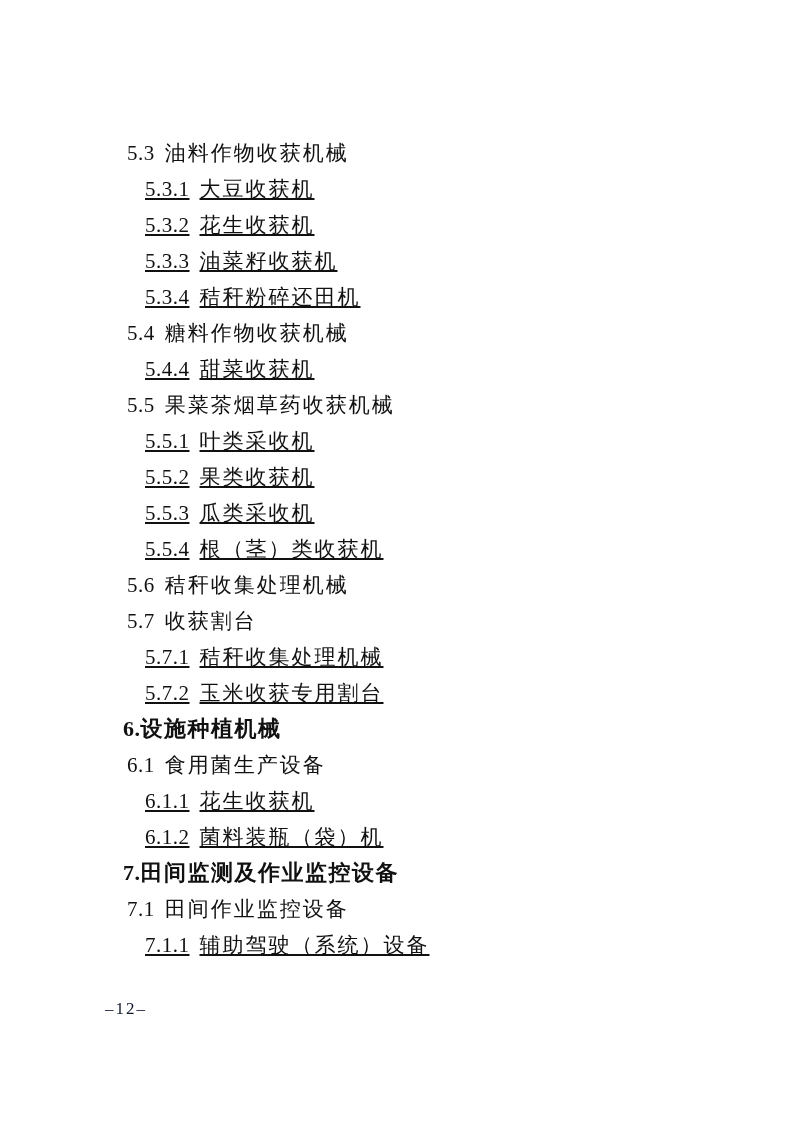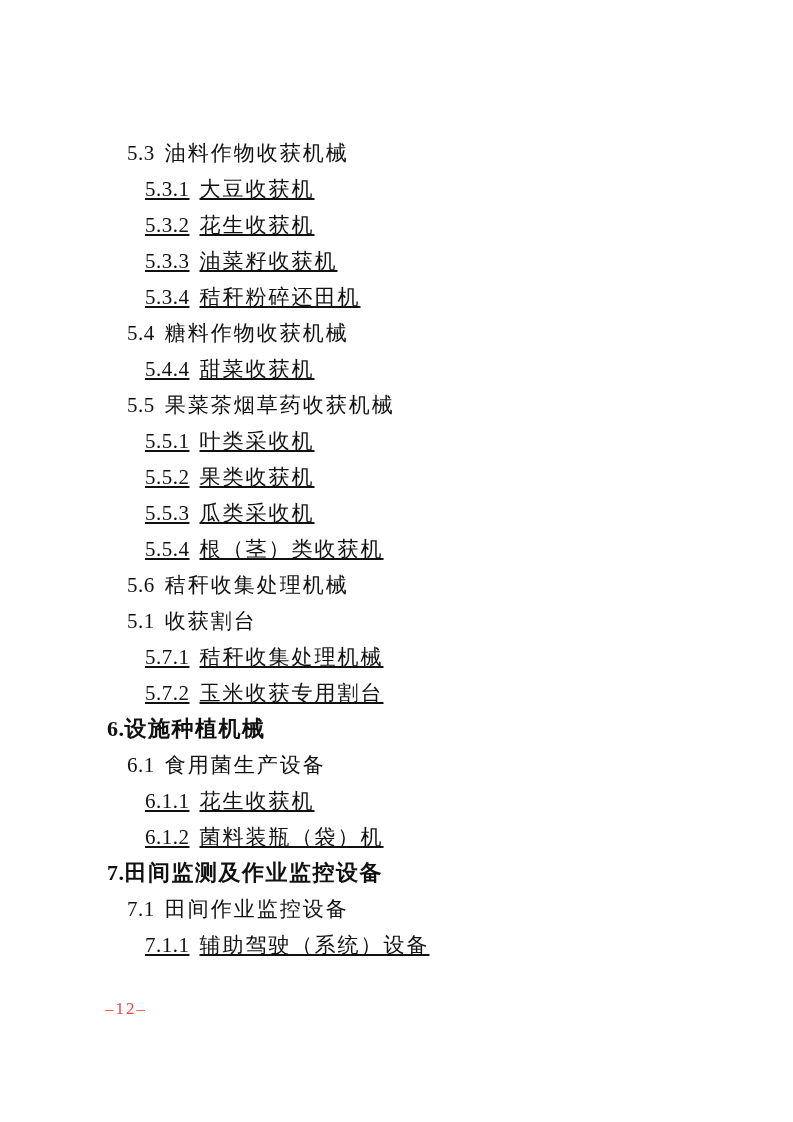--- a/index.html
+++ b/index.html
@@ -39,52 +39,53 @@
   .line .txt {
     letter-spacing: 2px;
   }
   .lvl-1 { padding-left: 107px; }
   .lvl-2 { padding-left: 127px; }
   .lvl-3 { padding-left: 145px; text-decoration: underline; }
   .lvl-2 .num, .lvl-3 .num { margin-right: 10px; text-align: right; }
   .line.bold {
     font-weight: bold;
     font-size: 22px;
+    margin-left: 16px;
   }
   .line.bold .txt { letter-spacing: 1.5px; }
   .line.bold .num { margin-right: 0; }
   .footer {
     position: absolute;
     top: 998px;
     left: 105px;
     font-size: 17px;
     line-height: 22px;
     letter-spacing: 2px;
-    color: #ef4444;
+    color: #0f172a;
   }
 </style>
 </head>
 <body>
 
 <div class="page">
   <div class="content">
       <div class="line lvl-2"><span class="num">5.3</span><span class="txt">油料作物收获机械</span></div>
       <div class="line lvl-3"><span class="num">5.3.1</span><span class="txt">大豆收获机</span></div>
       <div class="line lvl-3"><span class="num">5.3.2</span><span class="txt">花生收获机</span></div>
       <div class="line lvl-3"><span class="num">5.3.3</span><span class="txt">油菜籽收获机</span></div>
       <div class="line lvl-3"><span class="num">5.3.4</span><span class="txt">秸秆粉碎还田机</span></div>
       <div class="line lvl-2"><span class="num">5.4</span><span class="txt">糖料作物收获机械</span></div>
       <div class="line lvl-3"><span class="num">5.4.4</span><span class="txt">甜菜收获机</span></div>
       <div class="line lvl-2"><span class="num">5.5</span><span class="txt">果菜茶烟草药收获机械</span></div>
       <div class="line lvl-3"><span class="num">5.5.1</span><span class="txt">叶类采收机</span></div>
       <div class="line lvl-3"><span class="num">5.5.2</span><span class="txt">果类收获机</span></div>
       <div class="line lvl-3"><span class="num">5.5.3</span><span class="txt">瓜类采收机</span></div>
       <div class="line lvl-3"><span class="num">5.5.4</span><span class="txt">根（茎）类收获机</span></div>
       <div class="line lvl-2"><span class="num">5.6</span><span class="txt">秸秆收集处理机械</span></div>
-      <div class="line lvl-2"><span class="num">5.1</span><span class="txt">收获割台</span></div>
+      <div class="line lvl-2"><span class="num">5.7</span><span class="txt">收获割台</span></div>
       <div class="line lvl-3"><span class="num">5.7.1</span><span class="txt">秸秆收集处理机械</span></div>
       <div class="line lvl-3"><span class="num">5.7.2</span><span class="txt">玉米收获专用割台</span></div>
       <div class="line lvl-1 bold"><span class="num">6.</span><span class="txt">设施种植机械</span></div>
       <div class="line lvl-2"><span class="num">6.1</span><span class="txt">食用菌生产设备</span></div>
       <div class="line lvl-3"><span class="num">6.1.1</span><span class="txt">花生收获机</span></div>
       <div class="line lvl-3"><span class="num">6.1.2</span><span class="txt">菌料装瓶（袋）机</span></div>
       <div class="line lvl-1 bold"><span class="num">7.</span><span class="txt">田间监测及作业监控设备</span></div>
       <div class="line lvl-2"><span class="num">7.1</span><span class="txt">田间作业监控设备</span></div>
       <div class="line lvl-3"><span class="num">7.1.1</span><span class="txt">辅助驾驶（系统）设备</span></div>
     </div>

